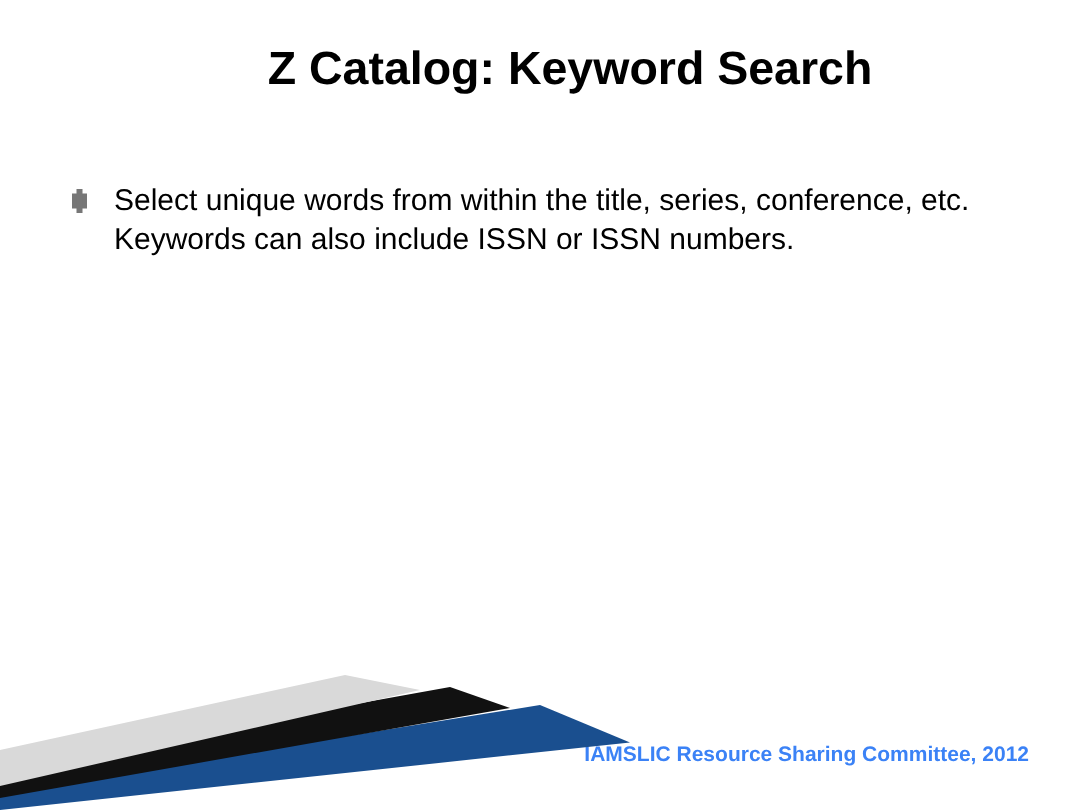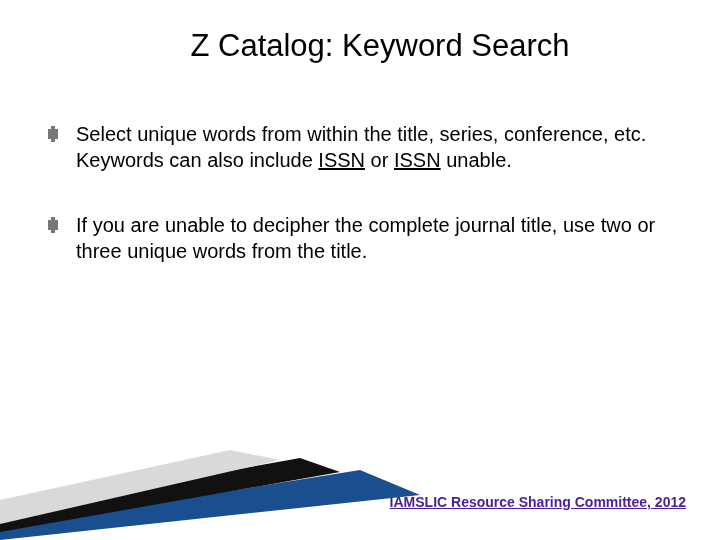--- a/index.html
+++ b/index.html
@@ -10,21 +10,21 @@
     position: relative;
   }
   .slide {
     width: 720px;
     height: 540px;
     position: relative;
     padding: 28px 48px 0 48px;
   }
   .title {
     font-size: 31px;
-    font-weight: normal;
+    font-weight: bold;
     color: #000;
     text-align: center;
     margin: 0 auto 58px auto;
     padding-left: 40px;
   }
   .bullets {
     list-style: none;
     padding: 0 8px 0 0;
   }
   .bullets li {
@@ -46,51 +46,47 @@
   }
   .bullets li::after {
     content: "";
     position: absolute;
     left: 3px;
     top: 4px;
     width: 4px;
     height: 16px;
     background: #777;
   }
-  .underline { text-decoration: underline; }
+  .underline { }
   .footer-text {
     position: absolute;
     right: 34px;
     bottom: 30px;
     font-size: 14px;
     font-weight: bold;
-    color: #4c1d95;
-    text-decoration: underline;
+    color: #3b82f6;
   }
   .decor {
     position: absolute;
     left: 0;
     bottom: 0;
     width: 420px;
     height: 90px;
     pointer-events: none;
   }
 </style>
 </head>
 <body>
 
 <div class="slide">
   <h1 class="title">Z Catalog: Keyword Search</h1>
 
   <ul class="bullets">
     <li>
-      <span>Select unique words from within the title, series, conference, etc. Keywords can also include </span><span class="underline">ISSN</span><span> or </span><span class="underline">ISSN</span><span> unable.</span>
-    </li>
-    <li>
-      <span>If you are unable to decipher the complete journal title, use two or three unique words from the title.</span><span class="underline"></span><span></span><span class="underline"></span><span></span>
+      <span>Select unique words from within the title, series, conference, etc. Keywords can also include </span><span class="underline">ISSN</span><span> or </span><span class="underline">ISSN</span><span> numbers.</span>
     </li>
   </ul>
 
   <div class="footer-text">IAMSLIC Resource Sharing Committee, 2012</div>
 
   <svg class="decor" viewBox="0 0 420 90" preserveAspectRatio="none">
     <polygon points="0,78 360,20 420,45 0,90" fill="#1a4f8f"></polygon>
     <polygon points="0,62 300,8 340,22 0,82" fill="#111"></polygon>
     <polygon points="0,50 230,0 280,10 0,74" fill="#d9d9d9"></polygon>
   </svg>

